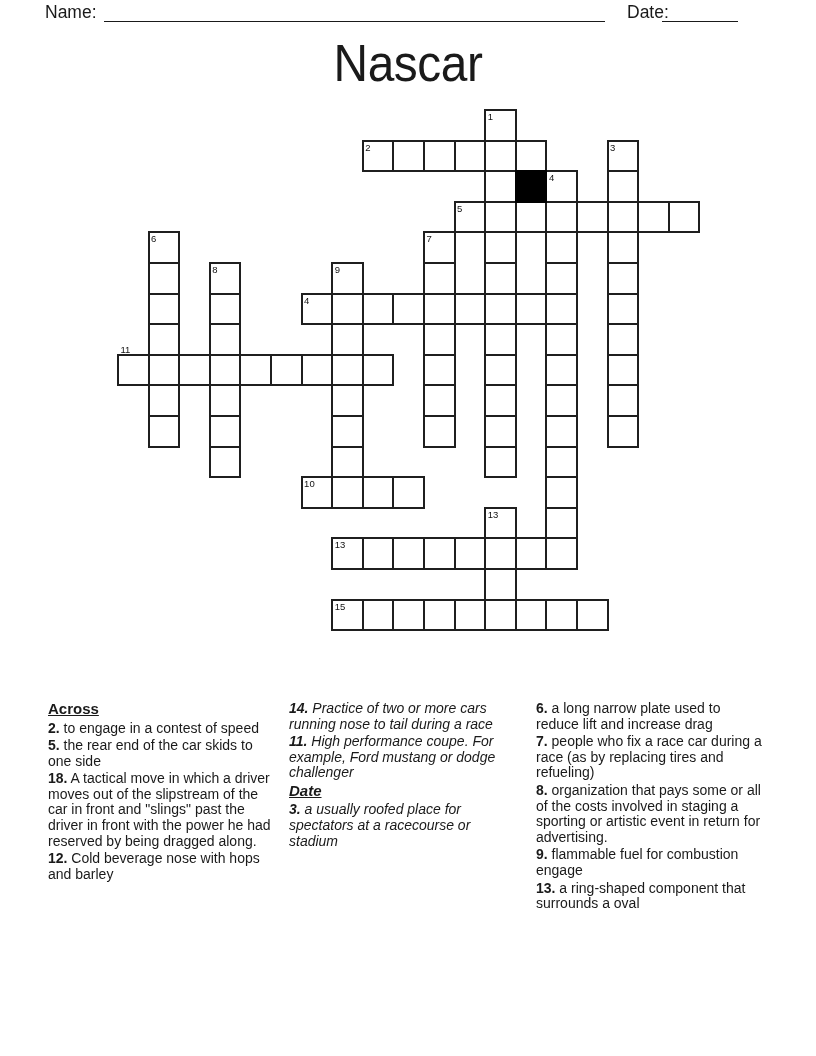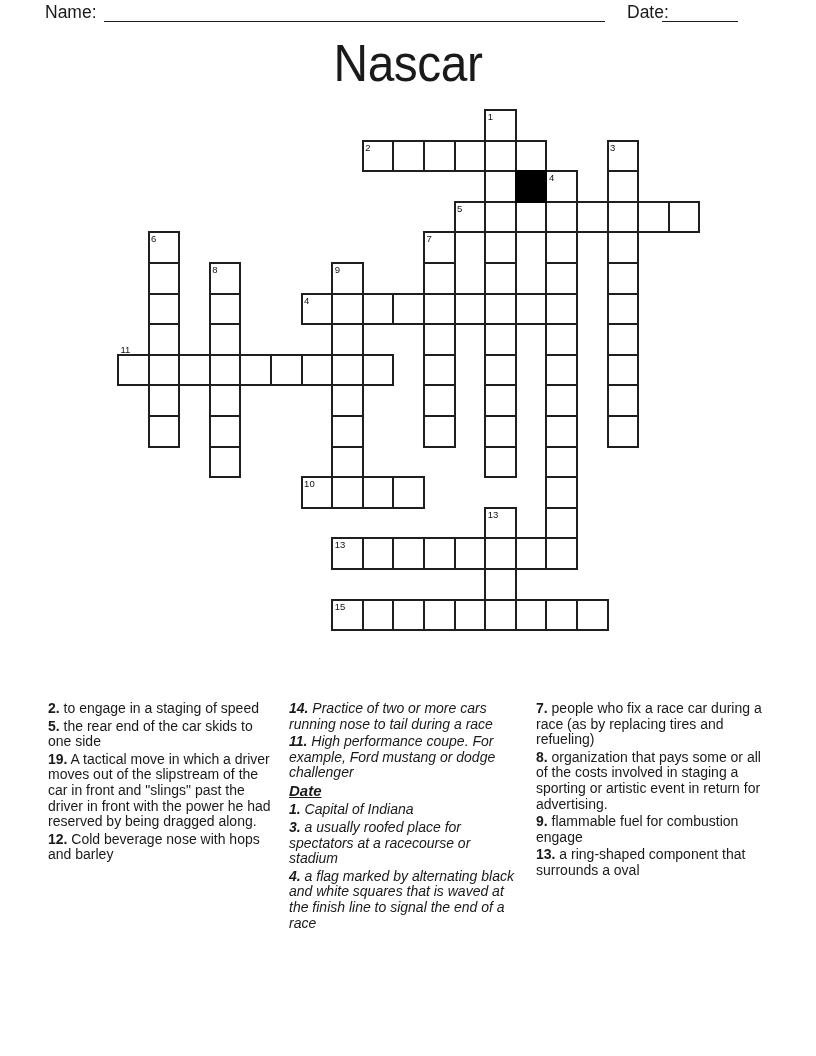--- a/index.html
+++ b/index.html
@@ -176,32 +176,32 @@
     <div class="run" style="left: 366.2px; top: 396.8px; width: 32.6px; height: 124.4px;"></div>
     <div class="num" style="left: 369.7px; top: 399.8px;">13</div>
     <div class="run" style="left: 213.2px; top: 427.4px; width: 246.8px; height: 32.6px;"></div>
     <div class="num" style="left: 216.7px; top: 430.4px;">13</div>
     <div class="run" style="left: 213.2px; top: 488.6px; width: 277.4px; height: 32.6px;"></div>
     <div class="num" style="left: 216.7px; top: 491.6px;">15</div>
   </div>
 
 <div id="clues">
   <div class="clue-col" id="col1">
-      <div class="clue"><b>2.</b><span> to engage in a staging of speed</span></div>
+      <div class="clue-heading">Across</div>
+      <div class="clue"><b>2.</b><span> to engage in a contest of speed</span></div>
       <div class="clue"><b>5.</b><span> the rear end of the car skids to one side</span></div>
-      <div class="clue"><b>19.</b><span> A tactical move in which a driver moves out of the slipstream of the car in front and "slings" past the driver in front with the power he had reserved by being dragged along.</span></div>
+      <div class="clue"><b>18.</b><span> A tactical move in which a driver moves out of the slipstream of the car in front and "slings" past the driver in front with the power he had reserved by being dragged along.</span></div>
       <div class="clue"><b>12.</b><span> Cold beverage nose with hops and barley</span></div>
     </div>
   <div class="clue-col" id="col2">
       <div class="clue"><b>14.</b><span> Practice of two or more cars running nose to tail during a race</span></div>
       <div class="clue"><b>11.</b><span> High performance coupe. For example, Ford mustang or dodge challenger</span></div>
       <div class="clue-heading">Date</div>
-      <div class="clue"><b>1.</b><span> Capital of Indiana</span></div>
       <div class="clue"><b>3.</b><span> a usually roofed place for spectators at a racecourse or stadium</span></div>
-      <div class="clue"><b>4.</b><span> a flag marked by alternating black and white squares that is waved at the finish line to signal the end of a race</span></div>
     </div>
   <div class="clue-col" id="col3">
+      <div class="clue"><b>6.</b><span> a long narrow plate used to reduce lift and increase drag</span></div>
       <div class="clue"><b>7.</b><span> people who fix a race car during a race (as by replacing tires and refueling)</span></div>
       <div class="clue"><b>8.</b><span> organization that pays some or all of the costs involved in staging a sporting or artistic event in return for advertising.</span></div>
       <div class="clue"><b>9.</b><span> flammable fuel for combustion engage</span></div>
       <div class="clue"><b>13.</b><span> a ring-shaped component that surrounds a oval</span></div>
     </div>
 </div>
 
 </body></html>

